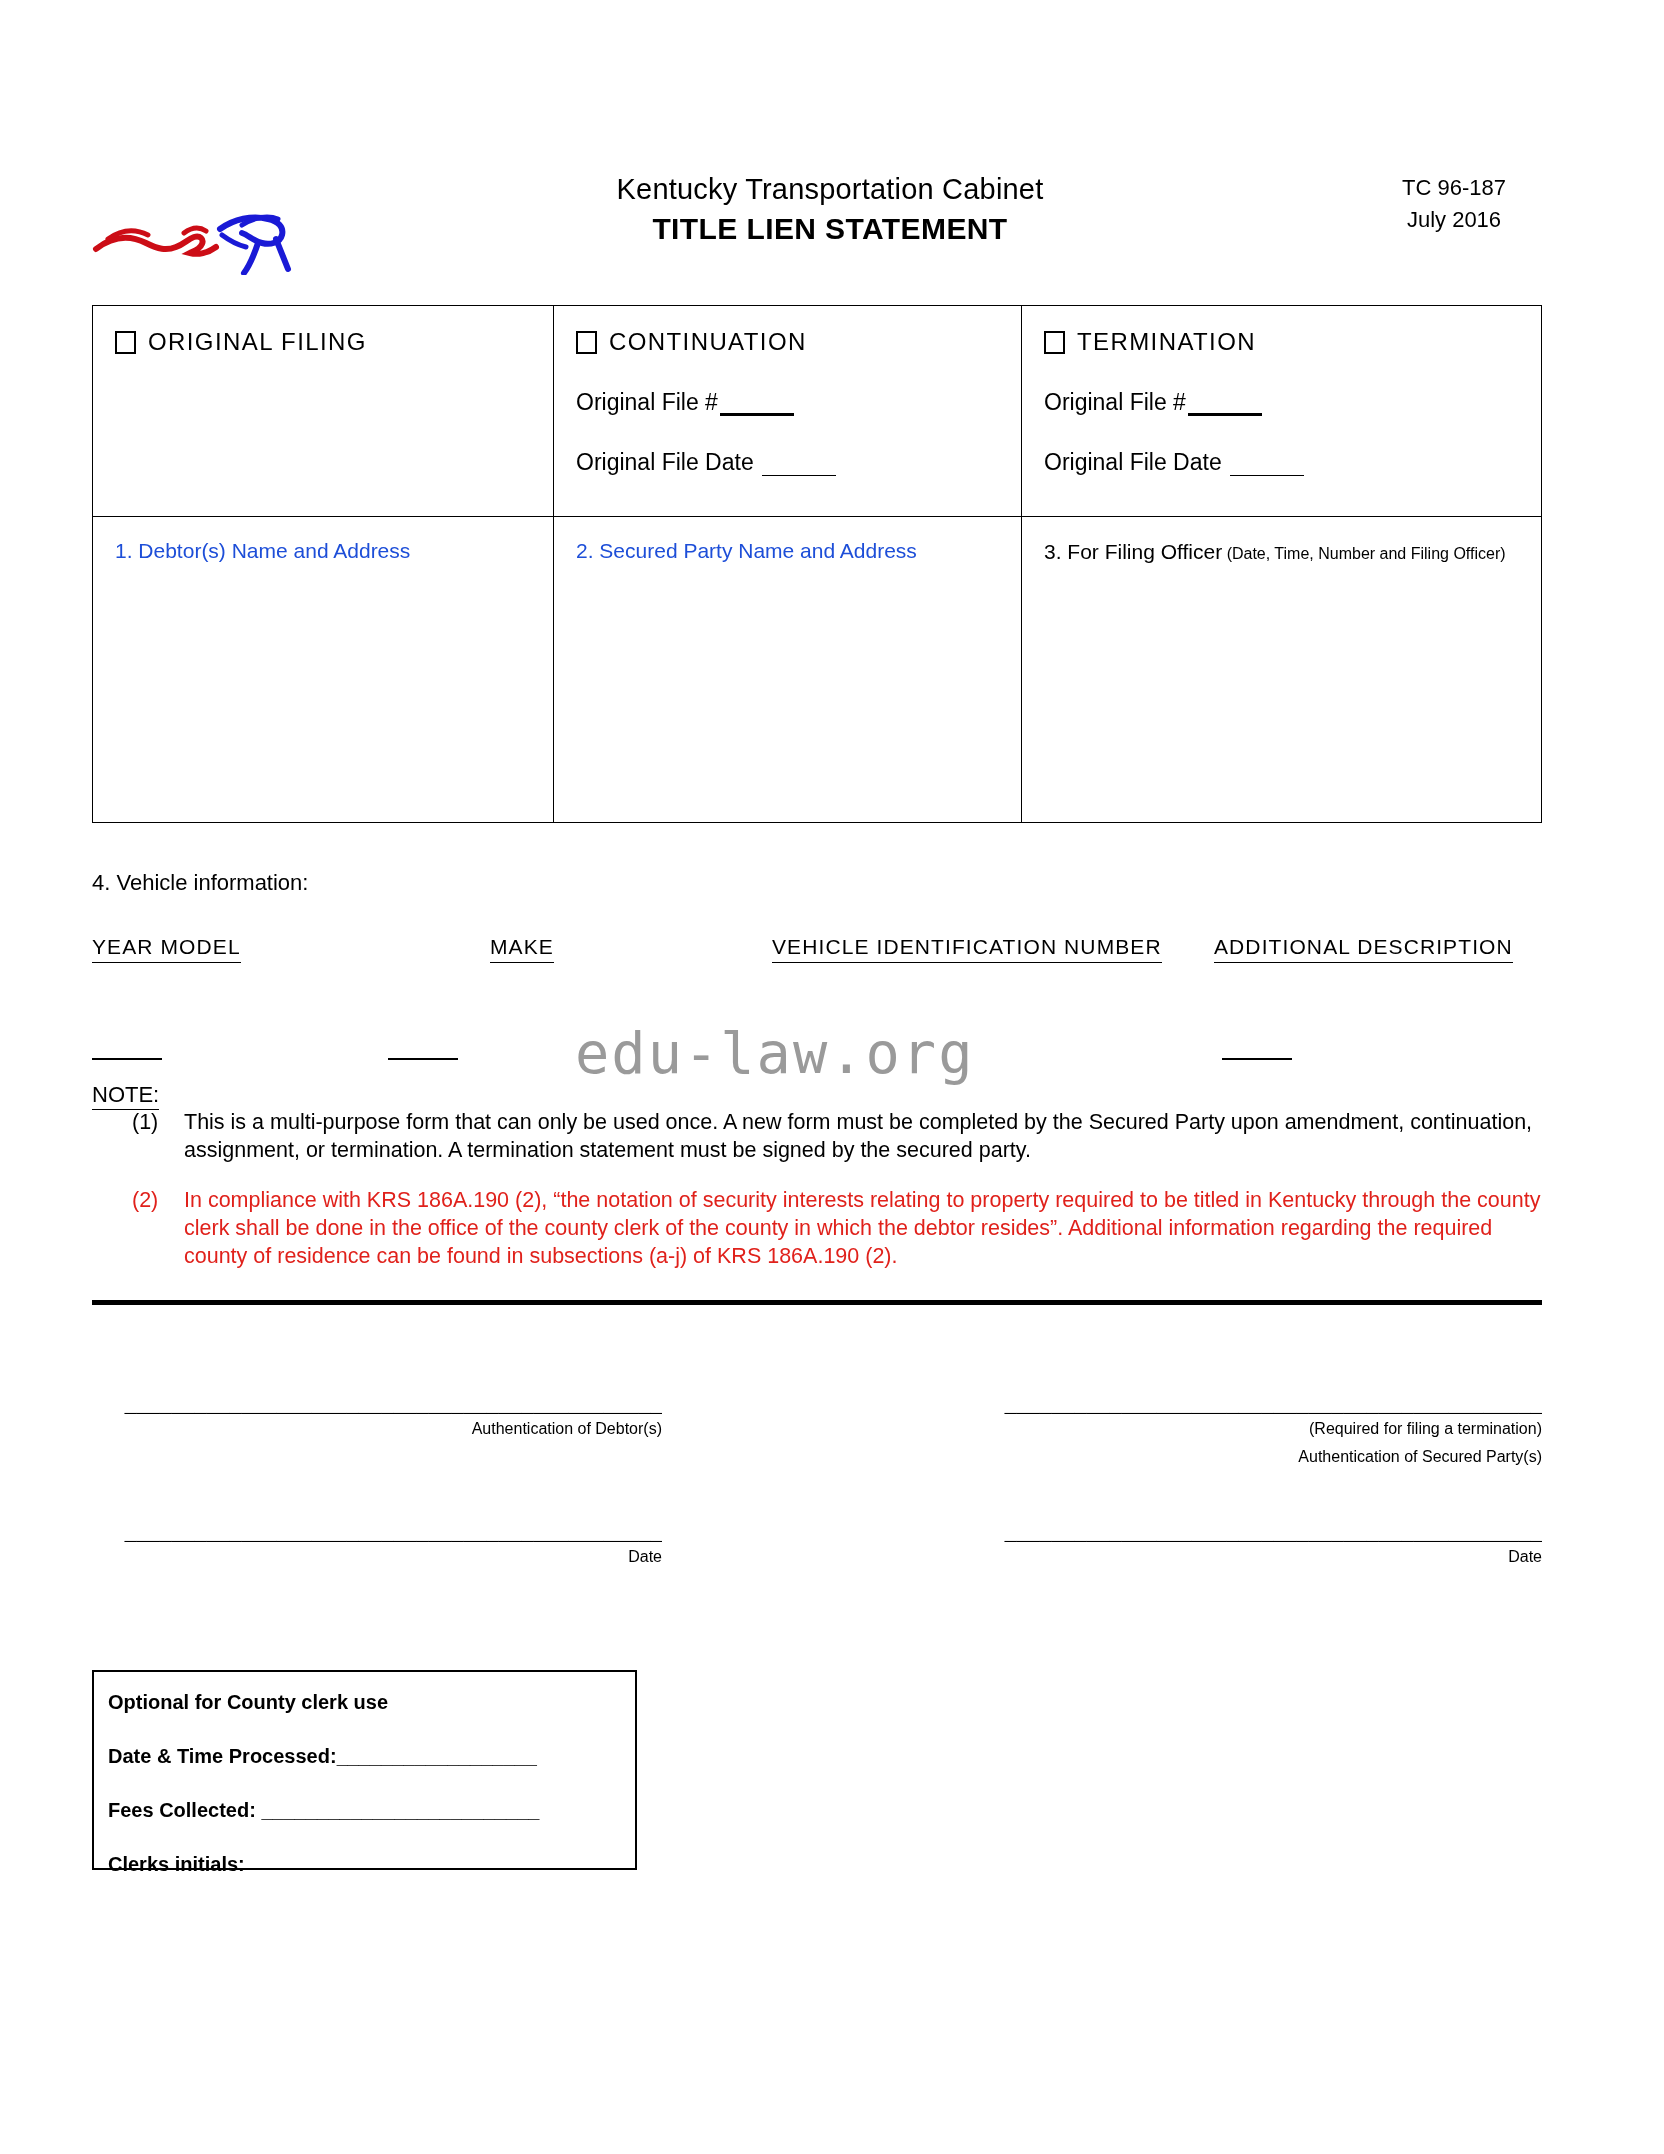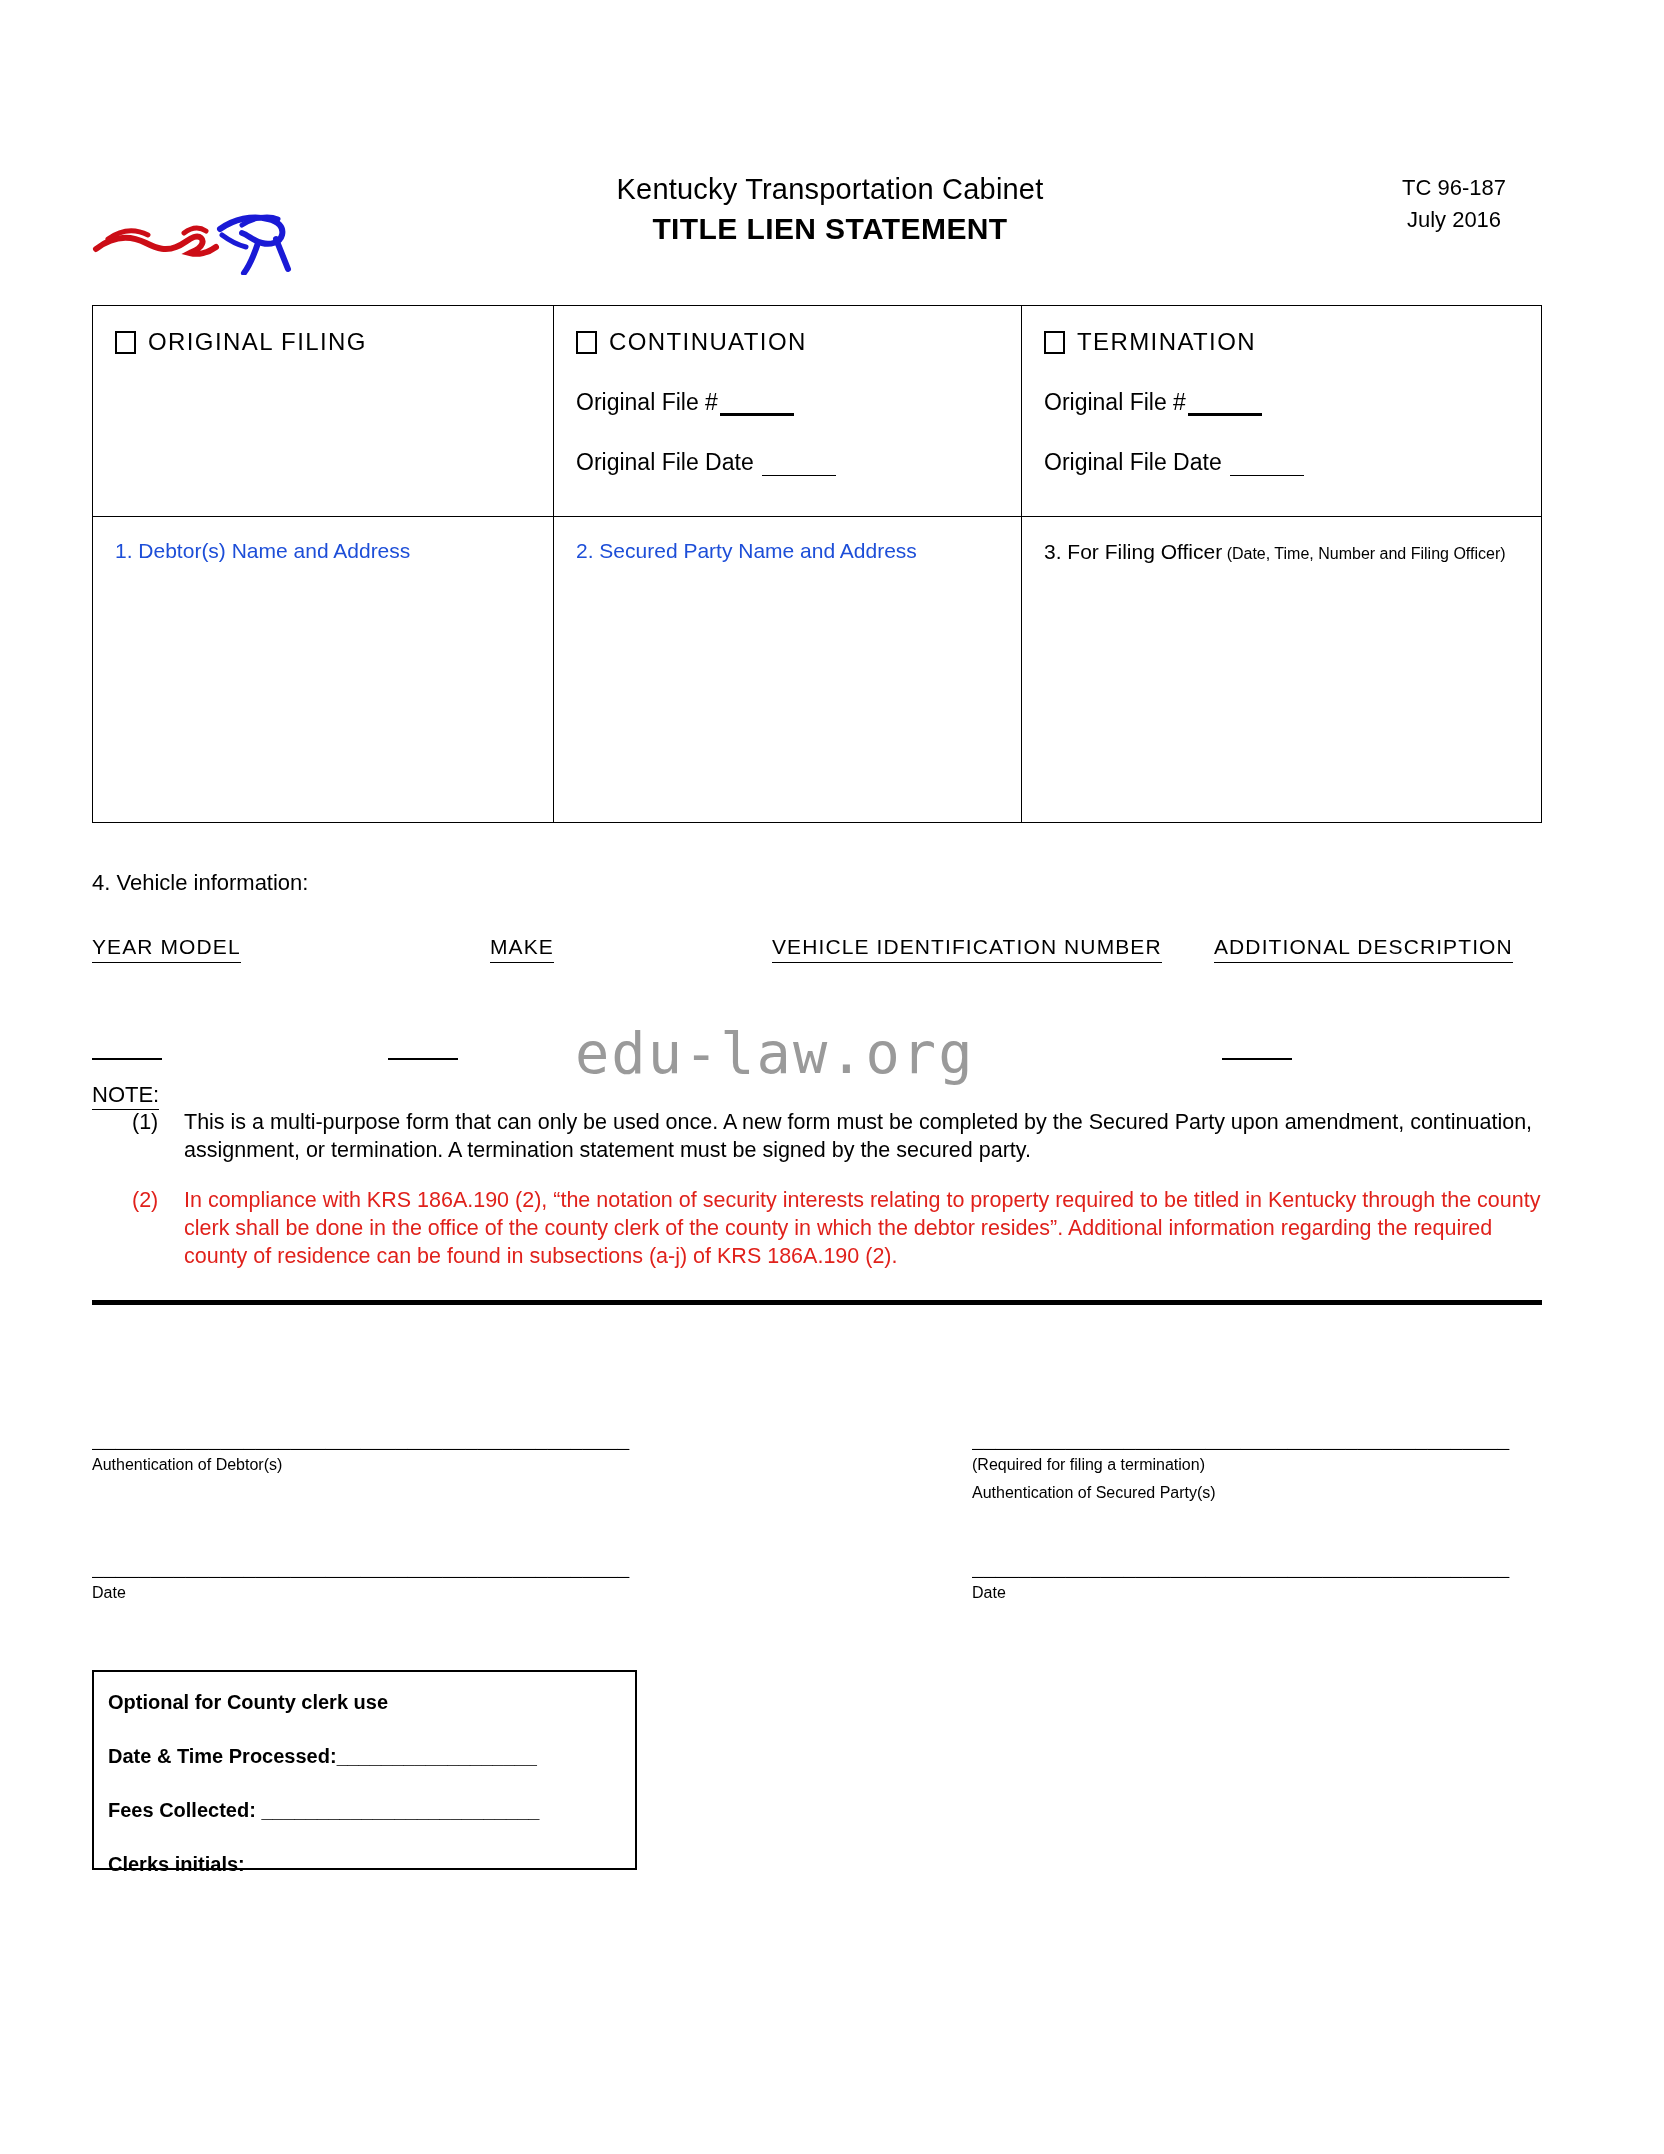--- a/index.html
+++ b/index.html
@@ -239,22 +239,21 @@
     position: absolute;
     width: 1450px;
     left: 92px;
   }
   .sig-block.row1 { top: 1392px; }
   .sig-block.row2 { top: 1520px; }
 
   .sig-col {
     position: absolute;
     width: 570px;
-    text-align: left;
-    margin-top: 36px;
+    text-align: right;
   }
   .sig-col.left { left: 0px; }
   .sig-col.right { left: 880px; }
 
   .dash-line {
     font-size: 21px;
     letter-spacing: 0px;
     line-height: 22px;
     white-space: nowrap;
     overflow: hidden;

